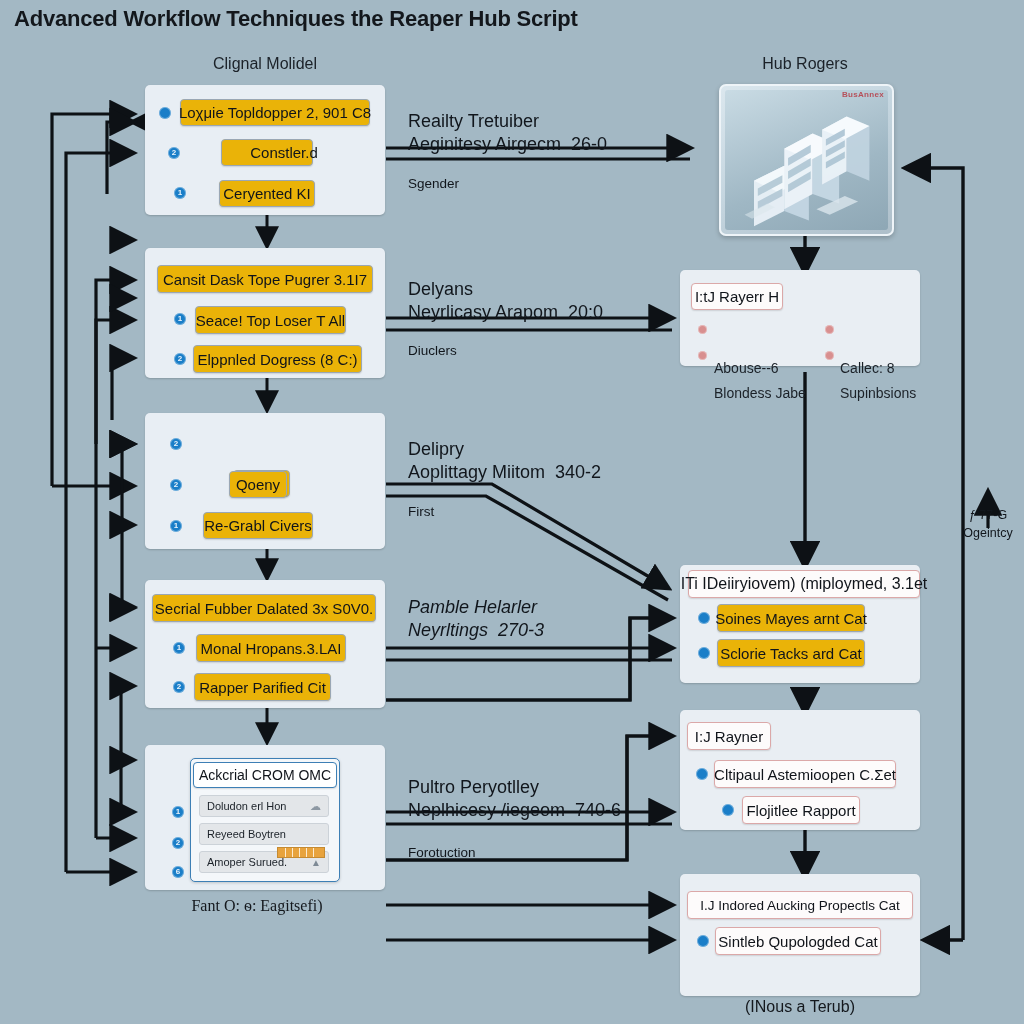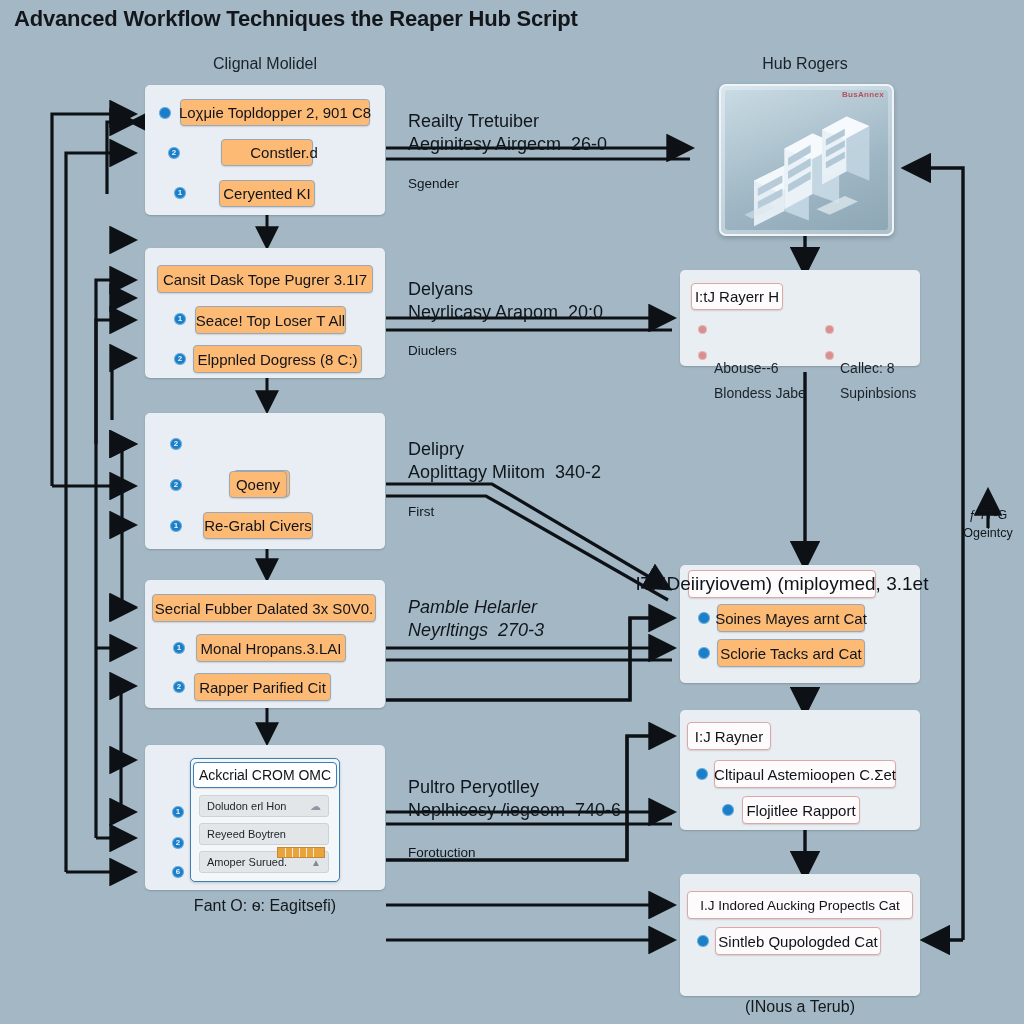--- a/index.html
+++ b/index.html
@@ -32,21 +32,21 @@
     position:absolute;
     background:#e8eef4;
     border-radius:5px;
     box-shadow:0 1px 2px rgba(0,0,0,.18);
   }
   .panel.r{background:#e9eef3;}
 
   
   .chip{
     position:absolute;
-    background:#fdba74;
+    background:#eab308;
     border:1.3px solid #9aa7b4;
     border-radius:4px;
     font-size:15px;
     color:#10141a;
     display:flex;align-items:center;justify-content:center;
     white-space:nowrap;
     box-shadow:0 1px 1.5px rgba(0,0,0,.12);
     padding:0 6px;
     box-sizing:border-box;
   }
@@ -253,21 +253,21 @@
       <span style="margin-left:auto;font-size:10px;color:#7e8a95;">▲</span>
     </div>
     <div class="minibar" style="left:86px;top:88px;width:46px;">
       <div class="tick" style="left:7px;"></div>
         <div class="tick" style="left:14px;"></div>
       <div class="tick" style="left:21px;"></div>
         <div class="tick" style="left:28px;"></div>
       <div class="tick" style="left:35px;"></div>
     </div>
   </div>
-  <div class="grpcap" style="left:145px;top:897px;width:240px;">Fant O: ѳ: Eagitsefi)</div>
+  <div class="grpcap" style="left:137px;top:897px;width:240px;font-family:Liberation Serif, serif;">Fant O: ѳ: Eagitsefi)</div>
 
   <div class="hub" style="left:719px;top:84px;width:171px;height:148px;">
     <div class="inner">
       <svg viewBox="0 0 171 148" width="163" height="140">
         <g opacity=".95">
 
           <g>
             <polygon points="30,96 62,80 62,128 30,144" fill="#e9f1f7"></polygon>
             <polygon points="62,80 88,92 88,138 62,128" fill="#c3d6e3"></polygon>
             <polygon points="30,96 62,80 88,92 56,108" fill="#f7fbfe"></polygon>
@@ -312,21 +312,21 @@
   <div class="dot rose" style="left:698px;top:325px;"></div>
   <div class="bul" style="left:714px;top:320px;">Abouse--6</div>
   <div class="dot rose" style="left:825px;top:325px;"></div>
   <div class="bul" style="left:840px;top:320px;">Callec:  8</div>
   <div class="dot rose" style="left:698px;top:351px;"></div>
   <div class="bul" style="left:714px;top:345px;">Blondess Jabe</div>
   <div class="dot rose" style="left:825px;top:351px;"></div>
   <div class="bul" style="left:840px;top:345px;">Supinbsions</div>
 
   <div class="panel r" style="left:680px;top:565px;width:240px;height:118px;"></div>
-  <div class="chip pink" style="left:688px;top:570px;width:188px;height:28px;font-size:19px;">ITi IDeiiryiovem) (miploymed, 3.1et</div>
+  <div class="chip pink" style="left:688px;top:570px;width:232px;height:28px;font-size:16px;">ITi IDeiiryiovem) (miploymed, 3.1et</div>
   <div class="dot" style="left:698px;top:612px;"></div>
   <div class="chip" style="left:717px;top:604px;width:148px;height:28px;">Soines Mayes arnt Cat</div>
   <div class="dot" style="left:698px;top:647px;"></div>
   <div class="chip" style="left:717px;top:639px;width:148px;height:28px;">Sclorie Tacks ard Cat</div>
 
   <div class="panel r" style="left:680px;top:710px;width:240px;height:120px;"></div>
   <div class="chip pink" style="left:687px;top:722px;width:84px;height:28px;">I:J Rayner</div>
   <div class="dot" style="left:696px;top:768px;"></div>
   <div class="chip pink" style="left:714px;top:760px;width:182px;height:28px;">Cltipaul Astemioopen C.Σet</div>
   <div class="dot" style="left:722px;top:804px;"></div>

